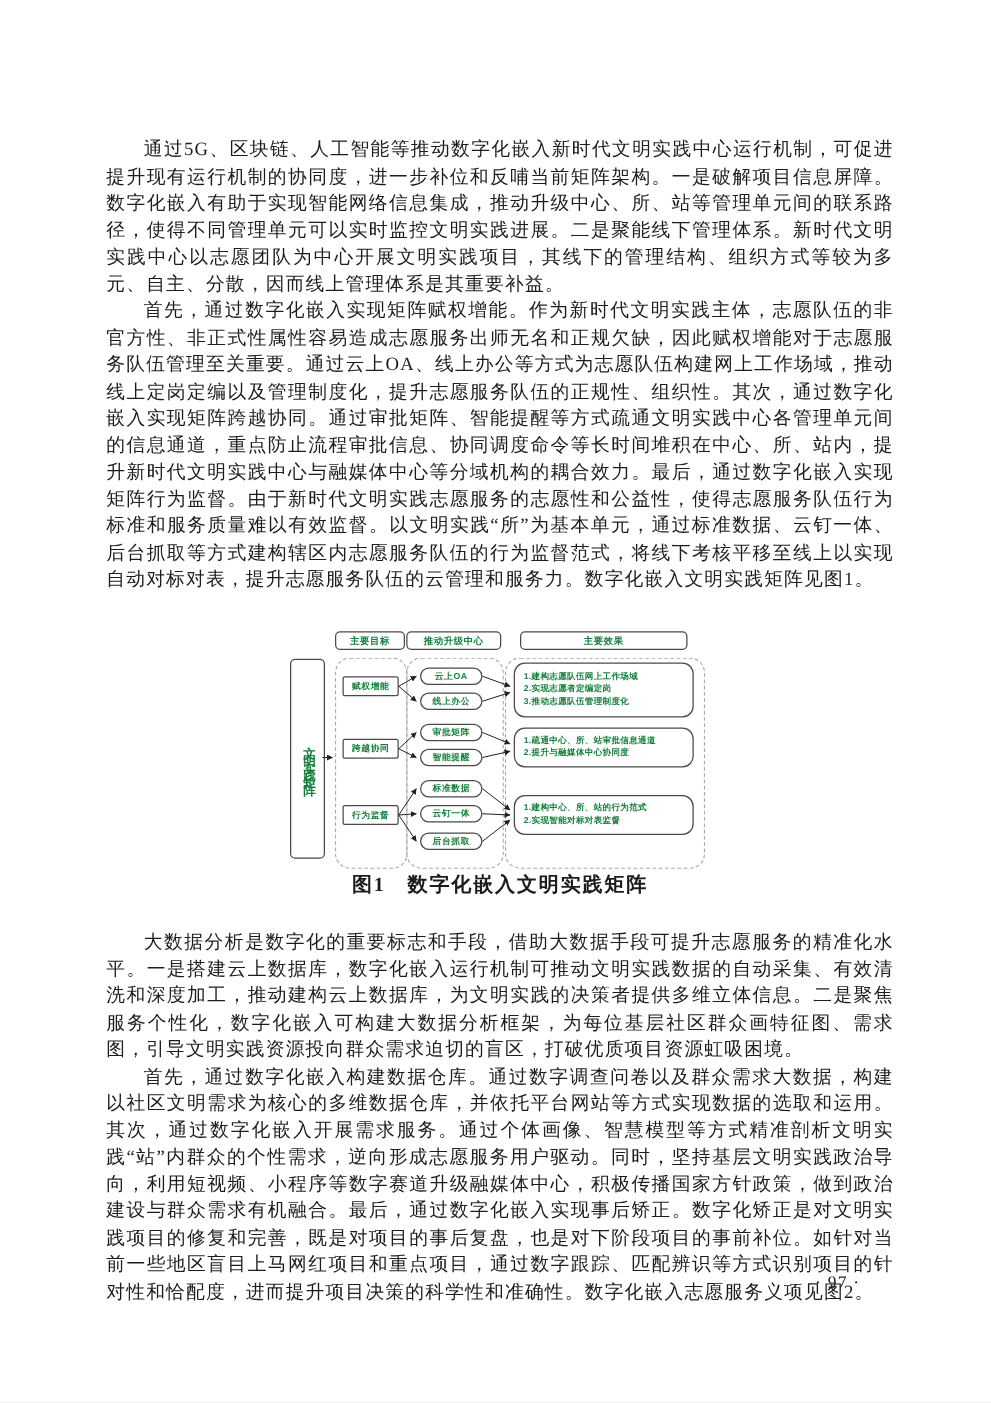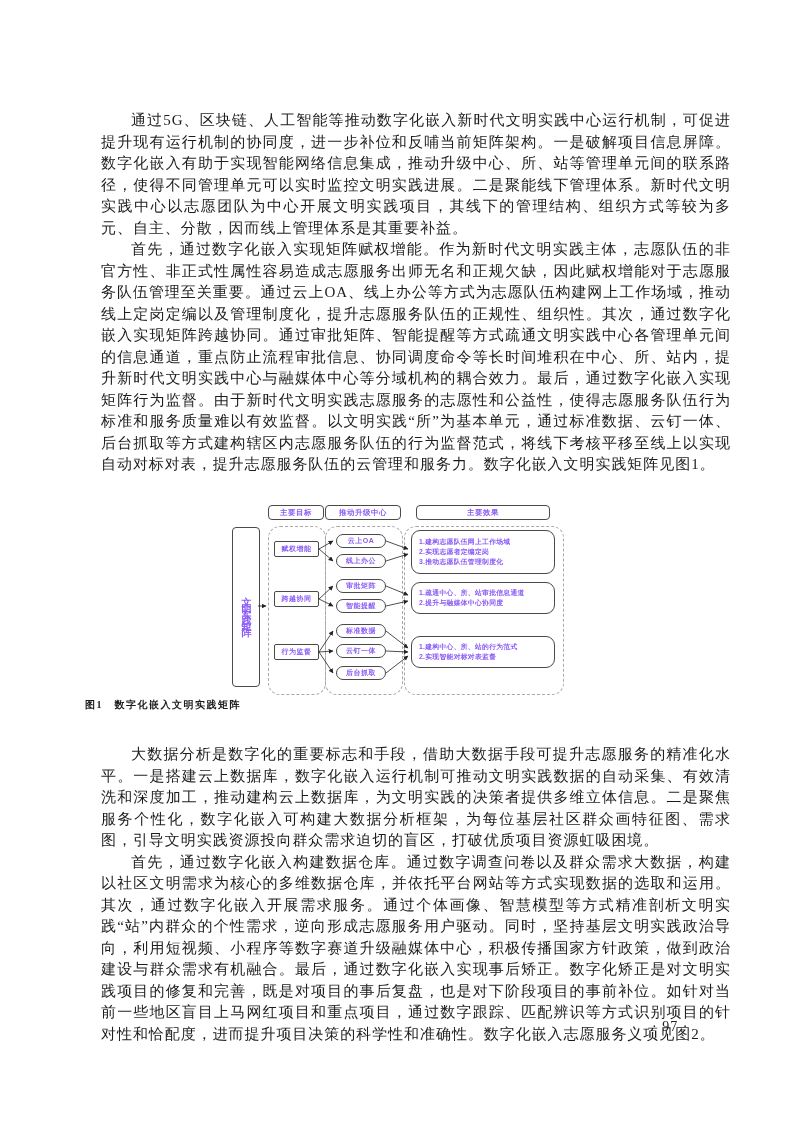--- a/index.html
+++ b/index.html
@@ -2,41 +2,41 @@
 <html><head>
 <meta charset="utf-8">
 <style>
   html,body { margin:0; padding:0; background:#e8e8e8; }
   .page {
     position:relative; width:793px; height:1122px; margin:0 auto;
     background:#ffffff; overflow:hidden;
     font-family:"Liberation Serif","DejaVu Serif",serif; color:#1c1c1c;
   }
   .text-block {
-    position:absolute; left:101px; width:630px;
+    position:absolute; left:85px; width:630px;
     font-size:15px; line-height:21.5px; letter-spacing:0.95px;
     text-align:justify; text-justify:inter-character;
   }
   .text-block p { margin:0; text-indent:2em; }
   .fig-caption {
     position:absolute; top:698px; left:85px; width:630px;
-    font-weight:bold; font-size:10px; letter-spacing:1.5px;
+    text-align:center; font-weight:bold; font-size:16px; letter-spacing:1.5px;
   }
   .subsection {
     position:absolute; top:720px; left:85px; width:630px;
     font-size:15px; letter-spacing:1.5px; text-indent:2em;
   }
   .page-number {
     position:absolute; top:1019px; left:652px;
     font-size:14px; letter-spacing:1px;
   }
   
   .figure {
     position:absolute; left:228px; top:503px; width:340px; height:198px;
-    font-family:"Liberation Sans","DejaVu Sans",sans-serif; color:#8b5cf6;
+    font-family:"Liberation Sans","DejaVu Sans",sans-serif; color:#15803d;
   }
   .fig-container {
     position:absolute; border:1px dashed #a8a8a8; border-radius:12px; background:transparent;
   }
   .fig-box {
     position:absolute; background:#fff; border:1px solid #4a4a4a;
     display:flex; align-items:center; justify-content:center;
     box-sizing:border-box;
   }
   .fig-header { top:2px; height:15px; border-radius:4px; font-weight:bold; font-size:7.5px; letter-spacing:0.5px; }

